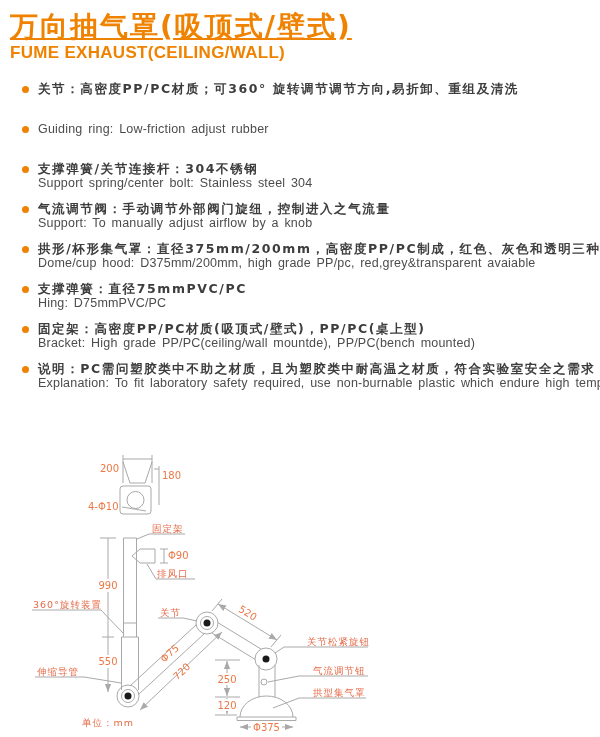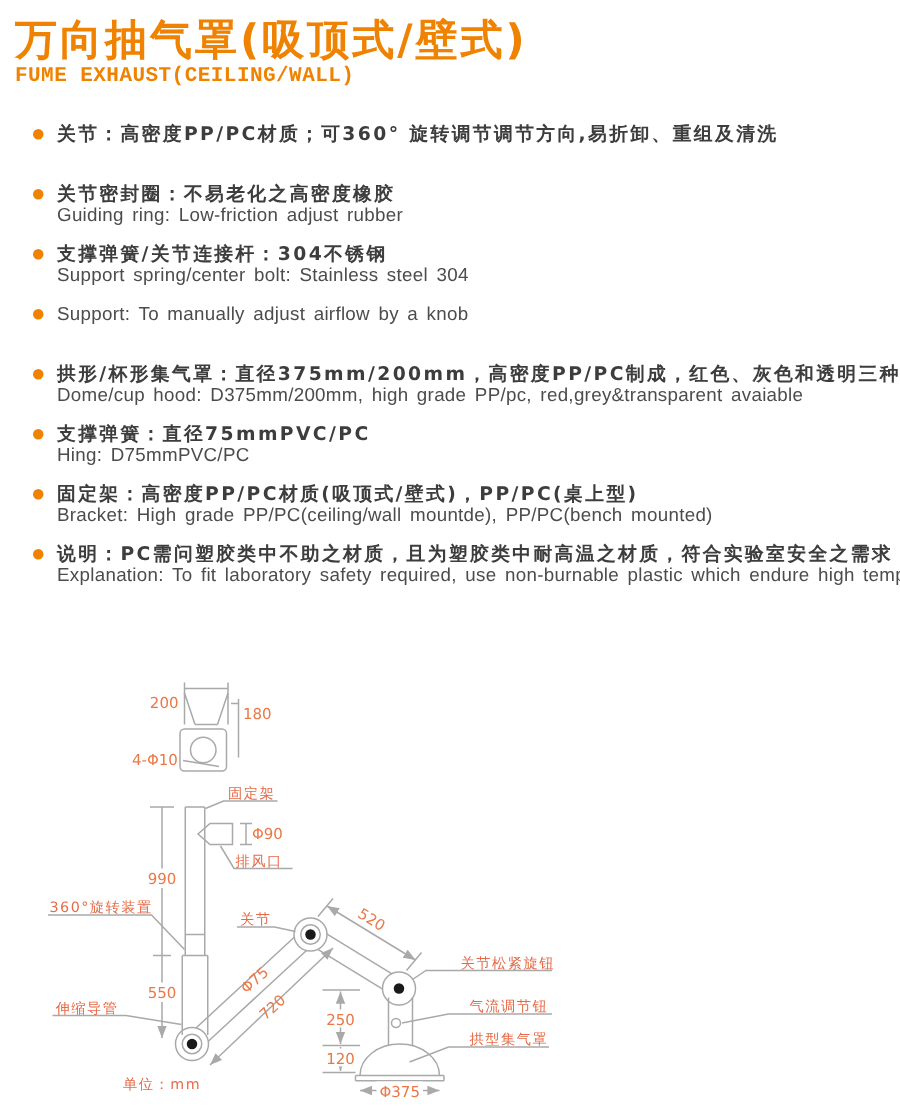--- a/index.html
+++ b/index.html
@@ -3,25 +3,25 @@
 <meta charset="utf-8">
 <style>
   html,body{margin:0;padding:0;}
   body{
     width:600px;height:737px;background:#ffffff;position:relative;overflow:hidden;
     font-family:"Liberation Sans","DejaVu Sans",sans-serif;
   }
   .title-zh{
     position:absolute;top:8px;left:10px;margin:0;
     font-size:28px;font-weight:bold;color:#ef8200;letter-spacing:2px;
-    font-family:"DejaVu Sans","Liberation Sans",sans-serif;white-space:nowrap;
+    font-family:"DejaVu Sans","Liberation Sans",sans-serif;white-space:nowrap;text-decoration:underline;
   }
   .title-en{
     position:absolute;top:43px;left:10px;margin:0;
-    font-size:14px;font-weight:bold;color:#ef8200;letter-spacing:0.3px;white-space:nowrap;font-family:Liberation Mono, monospace;
+    font-size:17px;font-weight:bold;color:#ef8200;letter-spacing:0.3px;white-space:nowrap;
   }
   ul.specs{
     list-style:none;margin:0;padding:0;
     position:absolute;top:82px;left:20px;right:0;
   }
   ul.specs li{position:relative;padding-left:18px;height:40px;}
   .dot{
     position:absolute;left:2px;top:4px;width:7px;height:7px;border-radius:50%;
     background:#ef8200;
   }
@@ -52,30 +52,30 @@
 <h1 class="title-zh">万向抽气罩(吸顶式/壁式)</h1>
 <h2 class="title-en">FUME EXHAUST(CEILING/WALL)</h2>
 
 <ul class="specs">
   <li>
     <span class="dot"></span>
     <div class="zh">关节：高密度PP/PC材质；可360° 旋转调节调节方向,易折卸、重组及清洗</div>
   </li>
   <li>
     <span class="dot"></span>
-    <div class="zh">关节密封圈：不易老化之高密度橡胶</div>
     <div class="en">Guiding ring: Low-friction adjust rubber</div>
   </li>
   <li>
     <span class="dot"></span>
     <div class="zh">支撑弹簧/关节连接杆：304不锈钢</div>
     <div class="en">Support spring/center bolt: Stainless steel 304</div>
   </li>
   <li>
     <span class="dot"></span>
+    <div class="zh">气流调节阀：手动调节外部阀门旋纽，控制进入之气流量</div>
     <div class="en">Support: To manually adjust airflow by a knob</div>
   </li>
   <li>
     <span class="dot"></span>
     <div class="zh">拱形/杯形集气罩：直径375mm/200mm，高密度PP/PC制成，红色、灰色和透明三种选择</div>
     <div class="en">Dome/cup hood: D375mm/200mm, high grade PP/pc, red,grey&amp;transparent avaiable</div>
   </li>
   <li>
     <span class="dot"></span>
     <div class="zh">支撑弹簧：直径75mmPVC/PC</div>

